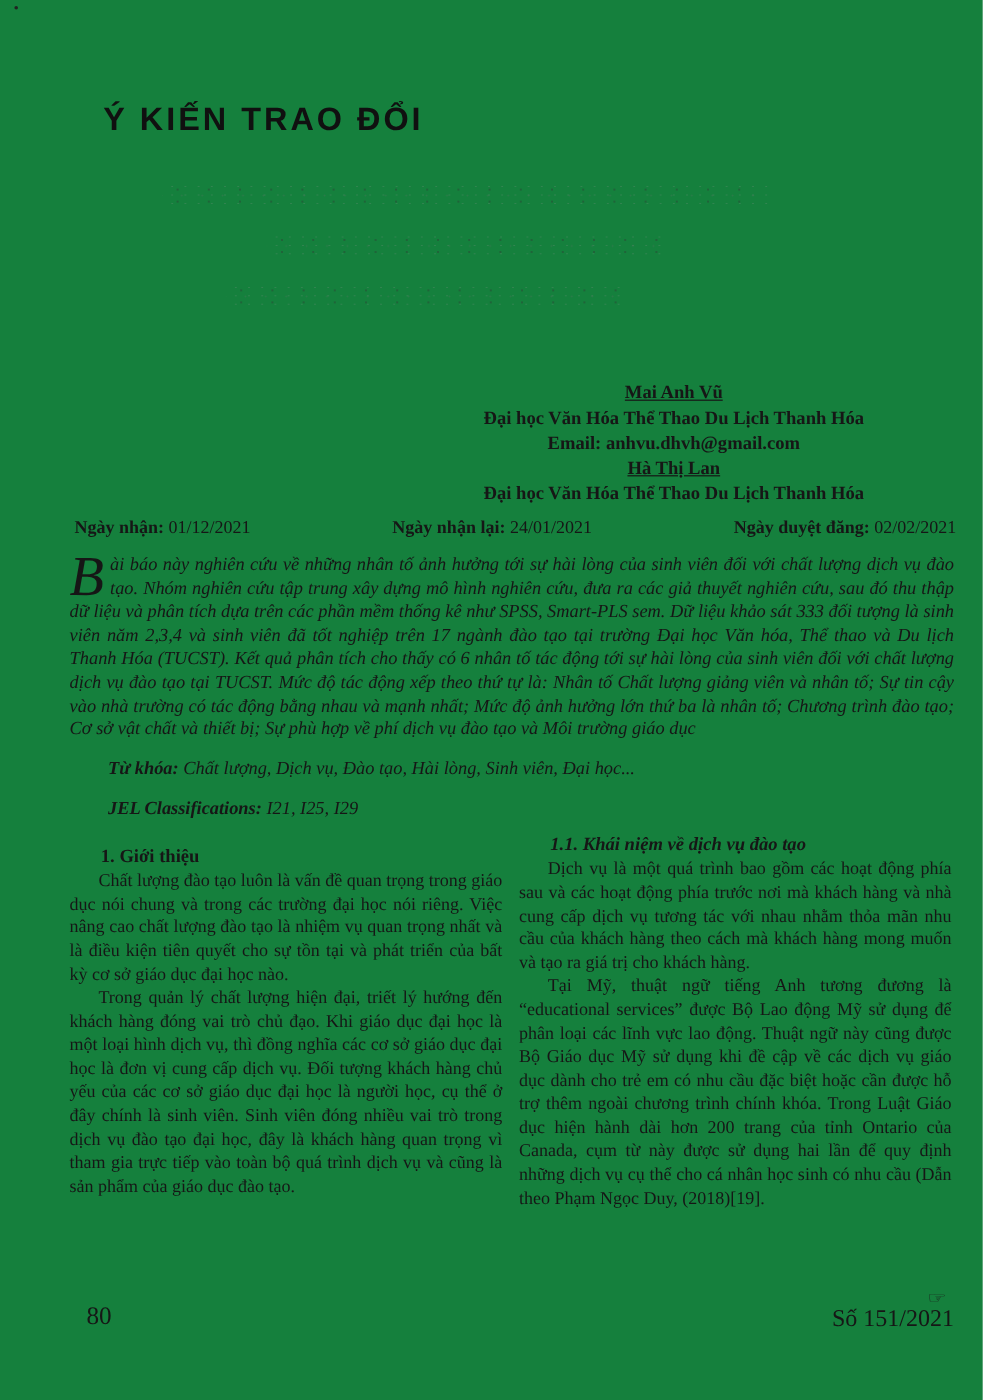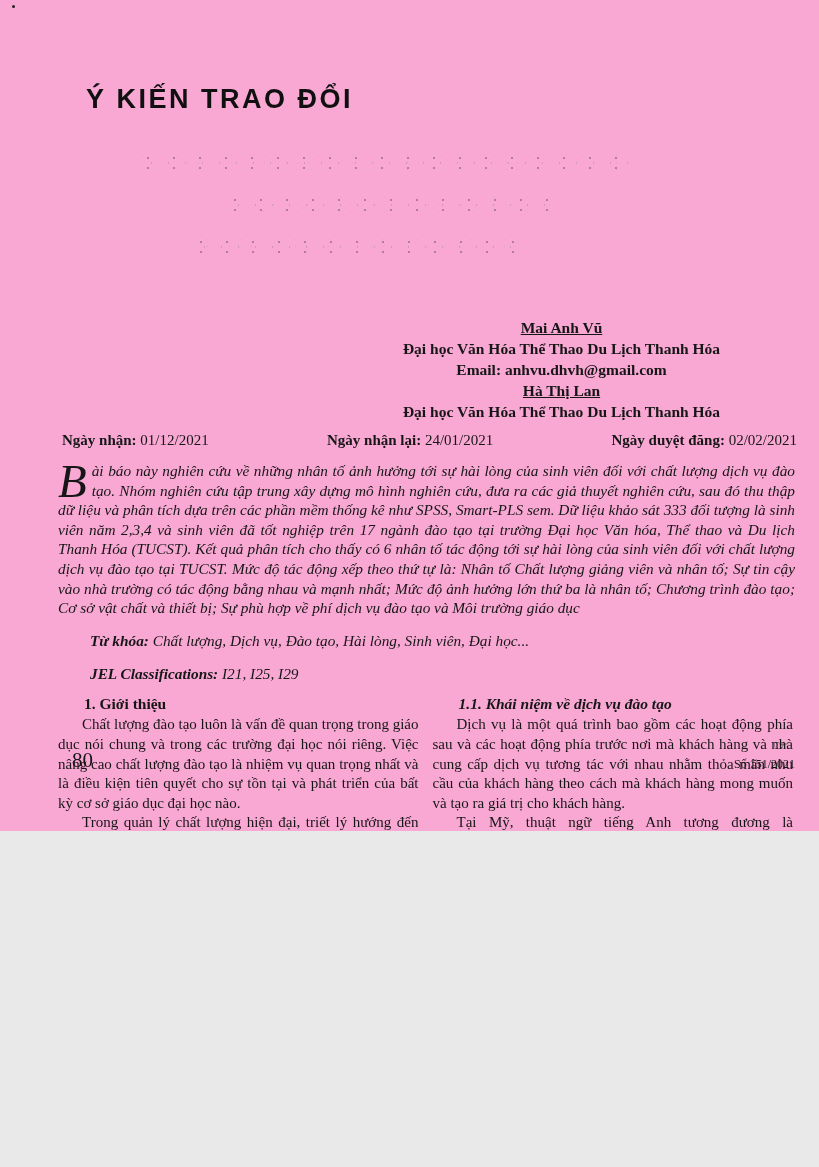--- a/index.html
+++ b/index.html
@@ -1,20 +1,20 @@
 <!DOCTYPE html>
 <html><head>
 <meta charset="utf-8">
 <style>
   html,body{margin:0;padding:0;background:#e9e9e9;}
   .page{
     position:relative;
-    width:819px;height:831px;
+    width:819px;height:1167px;
     margin:0 auto;
-    background:#f9a8d4;
+    background:#15803d;
     overflow:hidden;
     color:#161616;
     font-family:"Liberation Serif", serif;
   }
   .speck{position:absolute;background:#222;border-radius:50%;}
 
   
   .section-header{
     margin:84px 0 0 86px;
     font-family:"Liberation Sans", sans-serif;
@@ -77,37 +77,38 @@
   }
 
   .kw-line{margin:12px 24px 0 90px;font-style:italic;font-size:15.3px;line-height:21px;}
   .kw-label{font-weight:bold;text-align:right;}
 
   
   .columns{
     display:flex;
     gap:14px;
     margin:10px 26px 0 58px;
+    align-items:center;
   }
   .col{flex:1;font-size:15px;line-height:19.6px;}
   .col-heading{font-weight:bold;font-size:15.5px;margin:0 0 2px 26px;}
   .col-heading.italic{font-style:italic;}
   .col p{margin:0;text-indent:24px;text-align:justify;}
 
   
   .footer{
     position:absolute;left:0;right:0;bottom:58px;
     display:flex;justify-content:space-between;align-items:flex-end;
     padding:0 24px 0 72px;
     font-size:16.5px;
   }
   .page-number{font-weight:normal;font-size:21px;}
   .footer-right{text-align:right;line-height:18px;}
   .flourish{font-size:13px;line-height:12px;color:#1c1c1c;transform:scaleX(1.4);display:inline-block;margin-right:8px;}
-  .issue{font-size:12px;}
+  .issue{font-size:20px;}
 </style>
 </head>
 <body>
 
 <div class="page">
 
   <div class="speck" style="left:12px;top:5px;width:3px;height:3px;"></div>
 
   <div class="section-header">Ý KIẾN TRAO ĐỔI</div>
 

